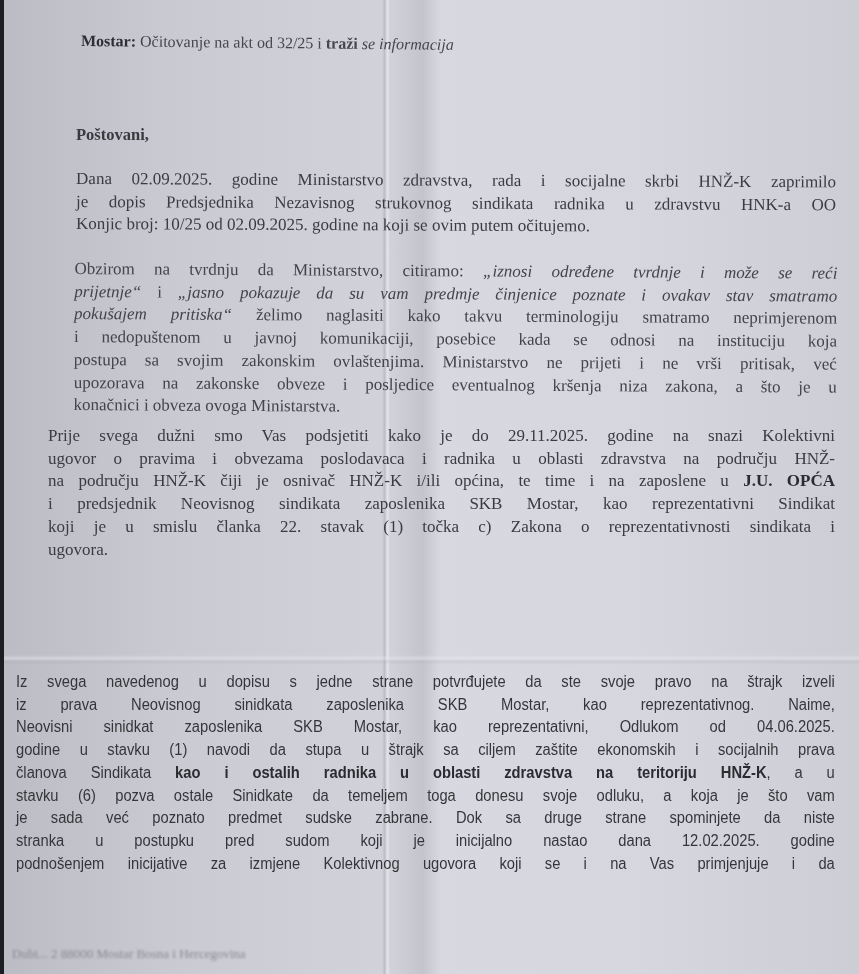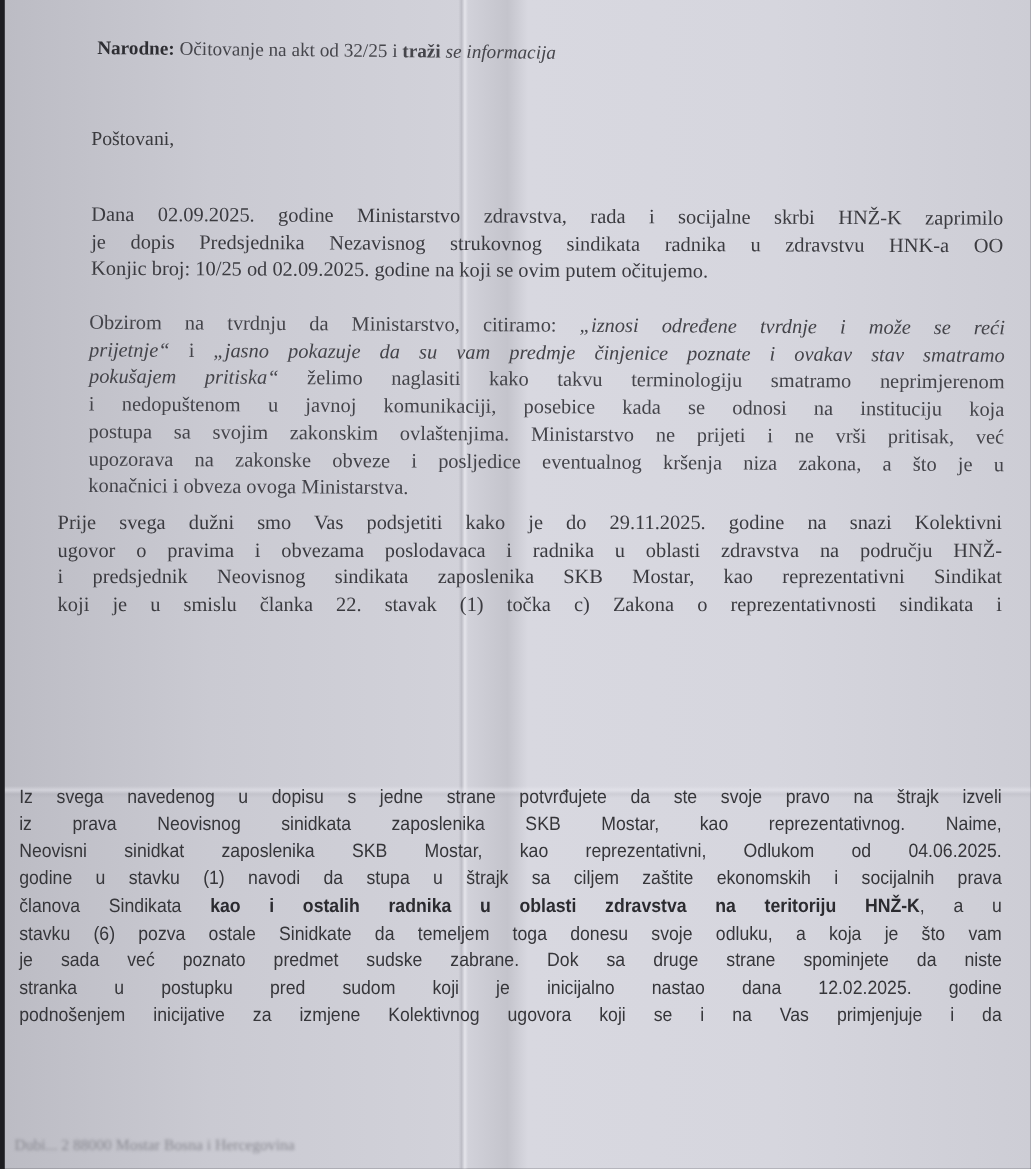--- a/index.html
+++ b/index.html
@@ -19,49 +19,49 @@
     }
     .fold-h {
       position: absolute; left: 0; top: 655px; width: 855px; height: 10px;
       background: linear-gradient(180deg, rgba(255,255,255,0), rgba(235,235,242,0.45), rgba(150,150,160,0.15), rgba(255,255,255,0));
     }
     .text { position: absolute; color: #3a3a3e; font-size: 17.5px; line-height: 22.5px; white-space: nowrap; }
     .subject { left: 77px; top: 30px; font-size: 16px; color: #46464c; transform: rotate(0.6deg); transform-origin: left; }
     .subject b { color: #2e2e33; }
     .subject em { font-style: italic; }
     .subject .bi { font-weight: bold; }
-    .greeting { left: 72px; top: 105px; font-size: 16.5px; }
+    .greeting { left: 72px; top: 124px; font-size: 16.5px; font-weight: bold; }
     .para { position: absolute; color: #3b3b40; font-size: 17px; line-height: 22.7px; }
     .para .line { display: block; white-space: nowrap; text-align: justify; text-align-last: justify; }
     .p1 { left: 72px; top: 168px; width: 760px; transform: rotate(0.25deg); transform-origin: left; }
     .p2 { left: 70px; top: 258px; width: 763px; color: #44444a; transform: rotate(0.35deg); transform-origin: left; }
     .p2 .it { font-style: italic; }
     .p3 { left: 44px; top: 425px; width: 787px; font-family: Liberation Serif, serif; }
-    .p4 { left: 12px; top: 654px; width: 820px; color: #36363a; }
+    .p4 { left: 12px; top: 671px; width: 820px; color: #36363a; }
     .p4 .line { font-family: "Liberation Sans", "DejaVu Sans", sans-serif; font-size: 16px; transform: scaleX(0.92); transform-origin: left; width: 890px; }
     .bold { font-weight: bold; color: #2b2b30; }
     .last { text-align-last: left !important; }
     .footer {
       position: absolute; left: 8px; top: 946px; font-size: 13px; color: #8a8a92;
       filter: blur(1.2px); white-space: nowrap;
     }
     .edge-left {
       position: absolute; left: 0; top: 0; width: 4px; height: 974px; background: #1e1e22;
     }
   </style>
 </head>
 <body>
 
 <div class="edge-left"></div>
 <div class="page">
   <div class="fold-v"></div>
   <div class="fold-h"></div>
 
   <div class="text subject">
-    <b>Narodne:</b>
+    <b>Mostar:</b>
     <span>Očitovanje na akt od 32/25 i</span>
     <span class="bi">traži</span>
     <em>se informacija</em>
   </div>
 
   <div class="text greeting">Poštovani,</div>
 
   <div class="para p1">
     <span class="line">Dana 02.09.2025. godine Ministarstvo zdravstva, rada i socijalne skrbi HNŽ-K zaprimilo</span>
     <span class="line">je dopis Predsjednika Nezavisnog strukovnog sindikata radnika u zdravstvu HNK-a OO</span>
@@ -74,22 +74,24 @@
     <span class="line"><span class="it">pokušajem pritiska“</span><span> želimo naglasiti kako takvu terminologiju smatramo neprimjerenom</span></span>
     <span class="line">i nedopuštenom u javnoj komunikaciji, posebice kada se odnosi na instituciju koja</span>
     <span class="line">postupa sa svojim zakonskim ovlaštenjima. Ministarstvo ne prijeti i ne vrši pritisak, već</span>
     <span class="line">upozorava na zakonske obveze i posljedice eventualnog kršenja niza zakona, a što je u</span>
     <span class="line last">konačnici i obveza ovoga Ministarstva.</span>
   </div>
 
   <div class="para p3">
     <span class="line">Prije svega dužni smo Vas podsjetiti kako je do 29.11.2025. godine na snazi Kolektivni</span>
     <span class="line">ugovor o pravima i obvezama poslodavaca i radnika u oblasti zdravstva na području HNŽ-</span>
+    <span class="line"><span>na području HNŽ-K čiji je osnivač HNŽ-K i/ili općina, te time i na zaposlene u </span><span class="bold">J.U. OPĆA</span></span>
     <span class="line">i predsjednik Neovisnog sindikata zaposlenika SKB Mostar, kao reprezentativni Sindikat</span>
     <span class="line">koji je u smislu članka 22.  stavak (1) točka c) Zakona o reprezentativnosti sindikata i</span>
+    <span class="line last">ugovora.</span>
   </div>
 
   <div class="para p4">
     <span class="line">Iz svega navedenog u dopisu s jedne strane potvrđujete da ste svoje pravo na štrajk izveli</span>
     <span class="line">iz prava Neovisnog sinidkata zaposlenika SKB Mostar, kao reprezentativnog. Naime,</span>
     <span class="line">Neovisni sinidkat zaposlenika SKB Mostar, kao reprezentativni, Odlukom od 04.06.2025.</span>
     <span class="line">godine u stavku (1) navodi da stupa u štrajk sa ciljem zaštite ekonomskih i socijalnih prava</span>
     <span class="line"><span>članova Sindikata </span><span class="bold">kao i ostalih radnika u oblasti zdravstva na teritoriju HNŽ-K</span><span>, a u</span></span>
     <span class="line">stavku (6) pozva ostale Sinidkate da temeljem toga donesu svoje odluku, a koja je što vam</span>
     <span class="line">je sada već poznato predmet sudske zabrane. Dok sa druge strane spominjete da niste</span>

